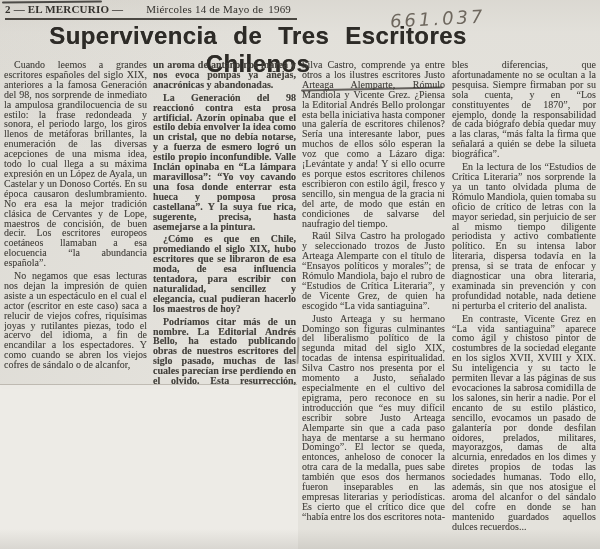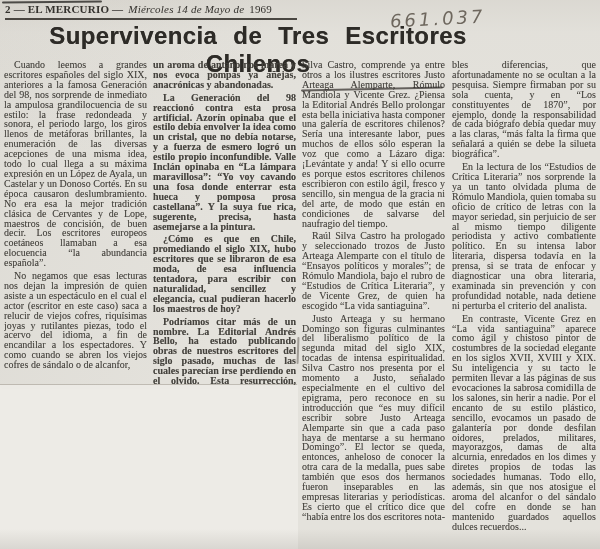--- a/index.html
+++ b/index.html
@@ -39,21 +39,21 @@
     position:absolute;left:297px;top:337px;width:2px;height:27px;
     background:rgba(80,74,66,0.45);transform:rotate(2deg);border-radius:1px;
   }
   .header{
     position:absolute;left:5px;top:3px;width:292px;
     padding-bottom:3px;border-bottom:2px solid rgba(48,45,40,0.85);
     font-size:11px;color:#33312d;white-space:nowrap;
     letter-spacing:0.2px;
   }
   .hdr-bold{font-weight:bold;}
-  .hdr-date{margin-left:2px;font-style:italic;}
+  .hdr-date{margin-left:20px;}
   .hdr-year{border-top:1.5px solid rgba(55,52,46,0.8);padding:8px 2px;}
   .annotation{
     position:absolute;left:390px;top:8px;
     font-family:"DejaVu Sans", sans-serif;font-style:italic;
     font-size:18px;letter-spacing:3px;color:#6e675e;
     transform:rotate(-3deg);
   }
   .headline{
     position:absolute;left:0;top:22px;width:516px;margin:0;
     text-align:center;

